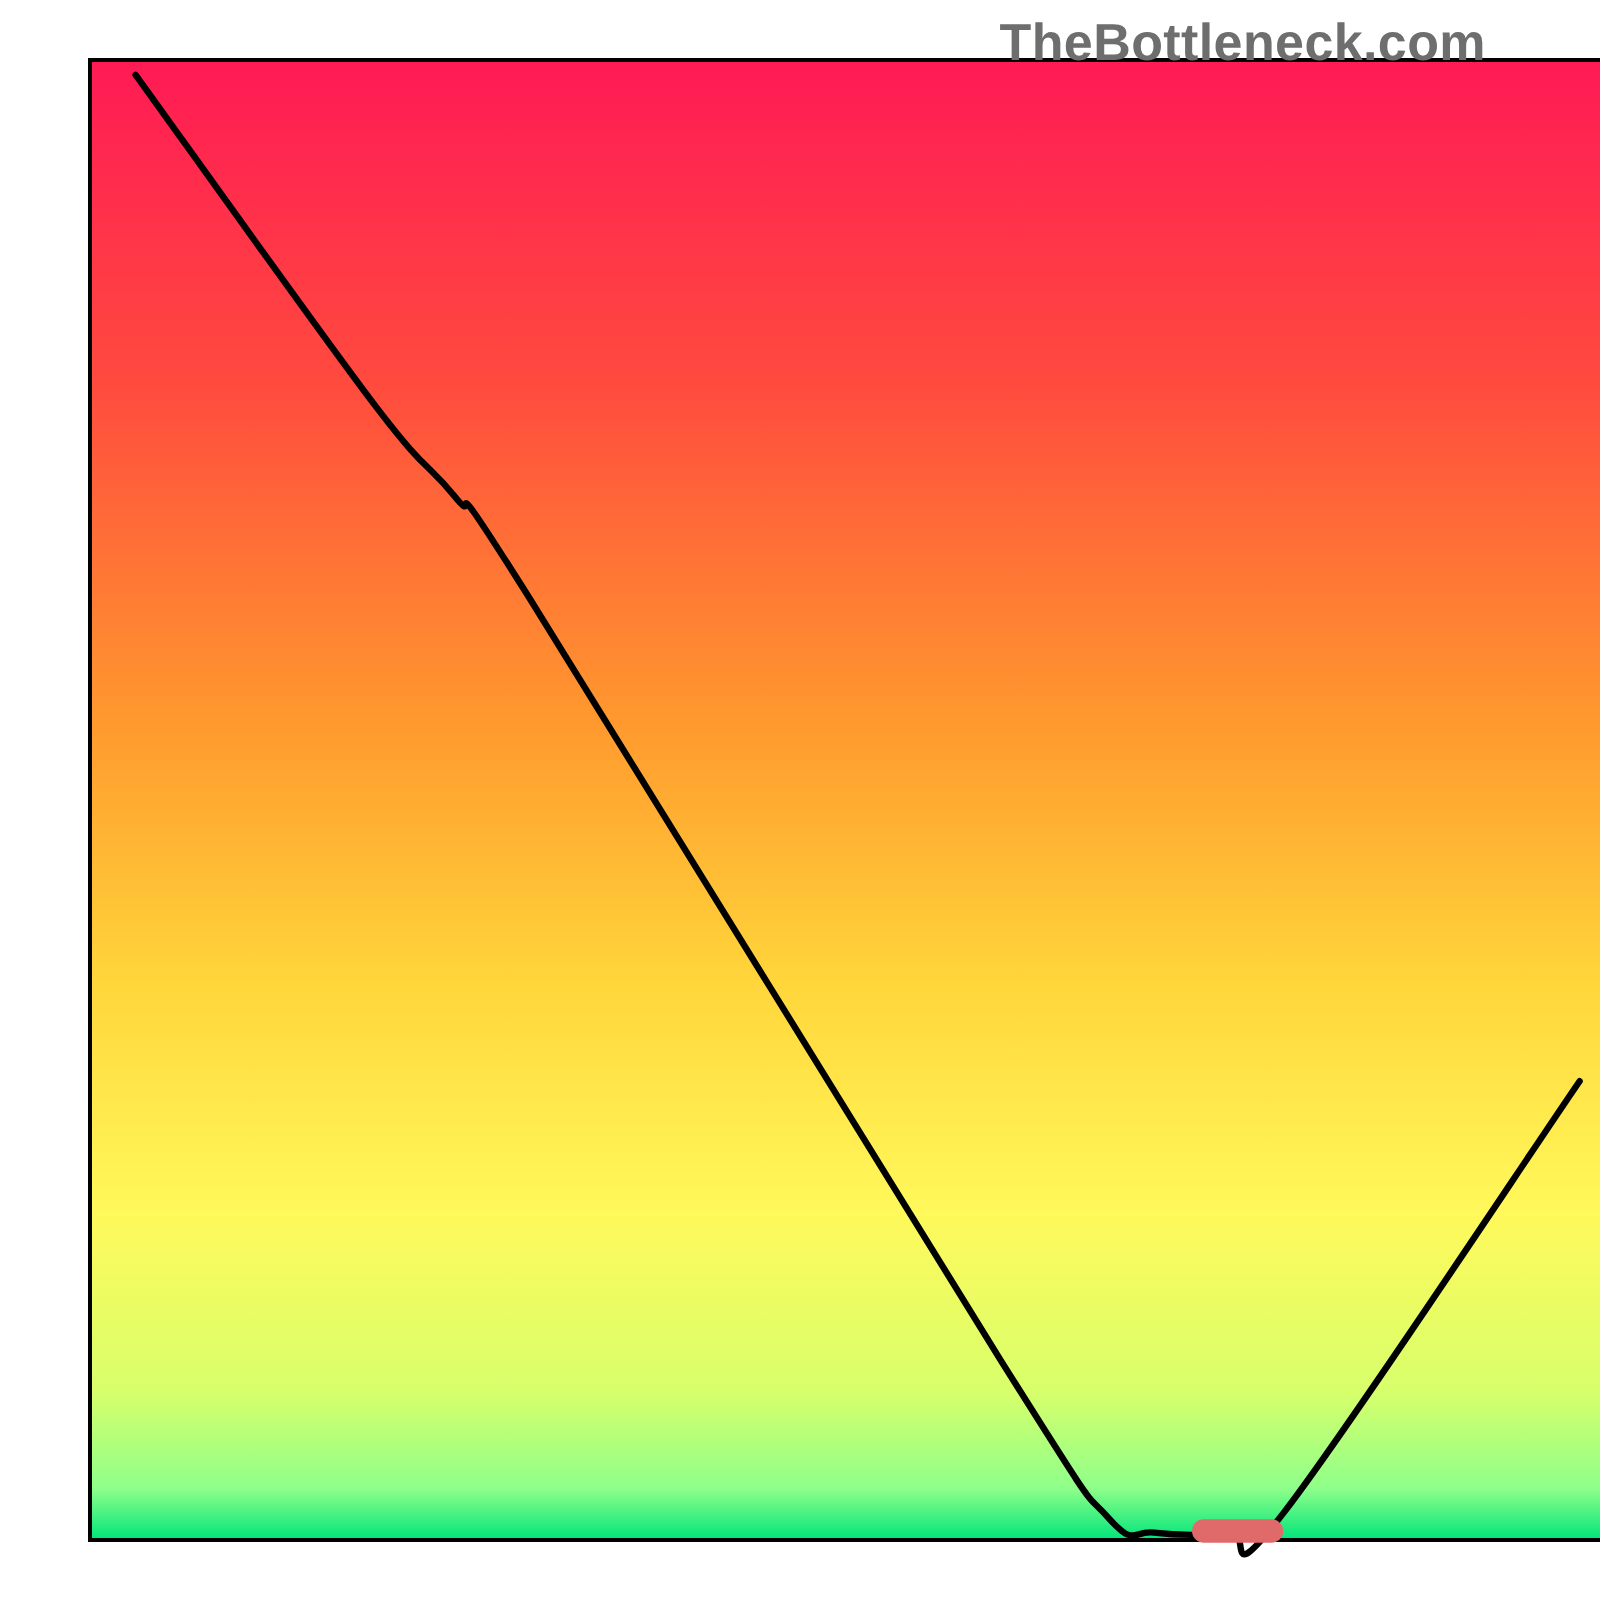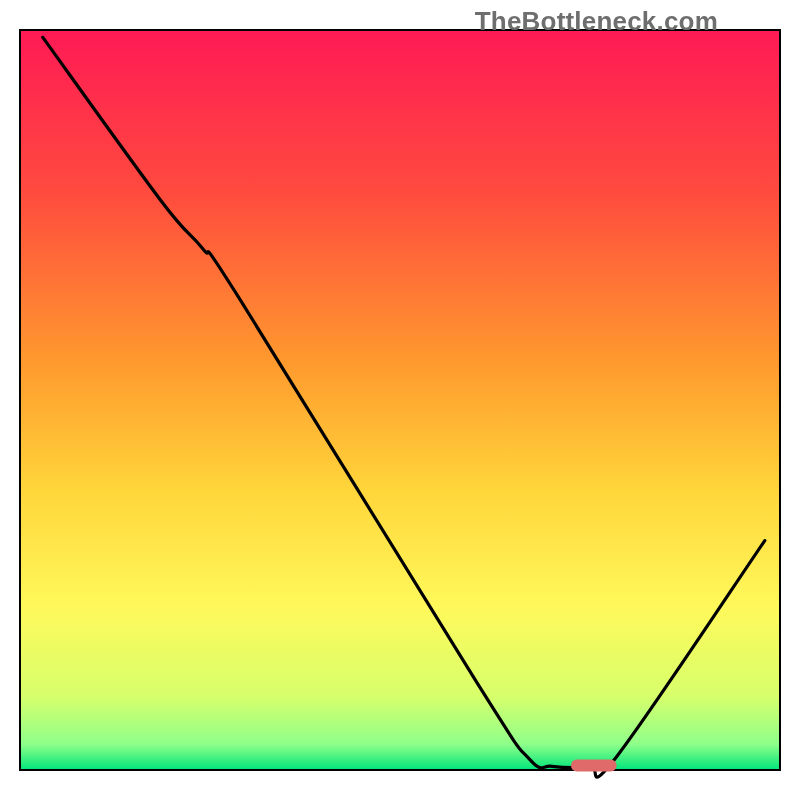--- a/index.html
+++ b/index.html
@@ -8,20 +8,21 @@
     width: 800px;
     height: 800px;
     background: #ffffff;
     font-family: Arial, Helvetica, sans-serif;
     overflow: hidden;
   }
   .stage {
     position: relative;
     width: 732px;
     height: 800px;
+    padding-left: 25px;
   }
   .watermark {
     position: absolute;
     top: 6px;
     right: 14px;
     font-size: 26px;
     font-weight: 600;
     color: #6e6e6e;
     letter-spacing: 0.2px;
     user-select: none;

